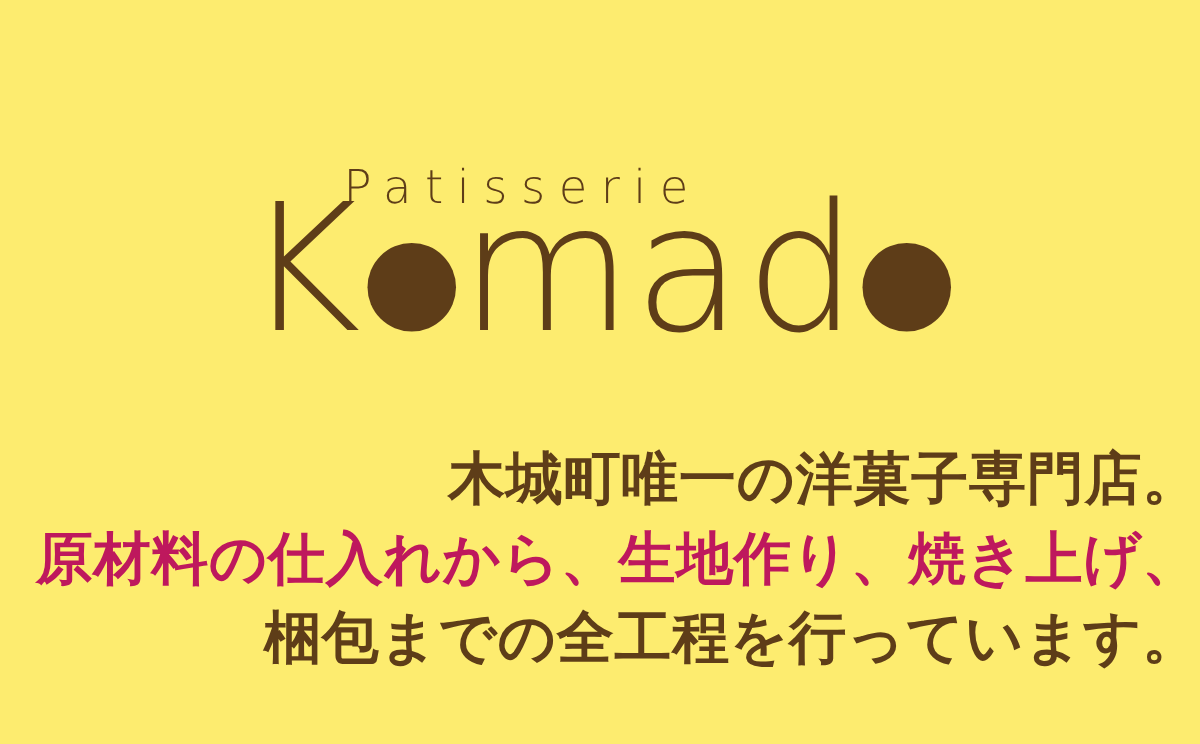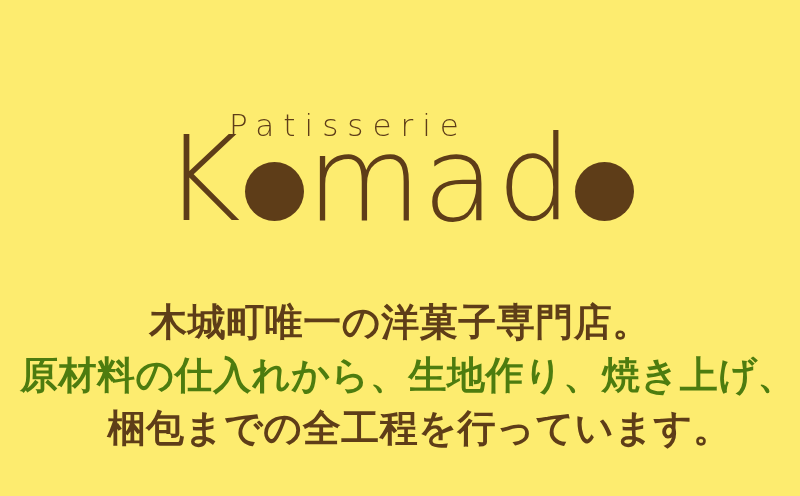--- a/index.html
+++ b/index.html
@@ -90,26 +90,27 @@
     position: absolute;
     left: 0;
     top: 296px;
     width: 800px;
     text-align: center;
   }
 
   .tagline-line {
     display: block;
     color: #5e3d18;
-    font-family: Liberation Sans, sans-serif;
+    font-family: Liberation Mono, monospace;
     font-weight: 700;
     font-size: 38px;
     line-height: 53px;
     letter-spacing: 0.5px;
     white-space: nowrap;
+    text-align: right;
   }
 </style>
 </head>
 <body>
 
 <div id="banner" style="background: rgb(253, 236, 111);">
 
   <div id="logo-block">
 
     <div id="patisserie-text" style="color: rgb(94, 61, 24);">Patisserie</div>
@@ -119,17 +120,17 @@
       <span class="km-dot" style="background: rgb(94, 61, 24);"></span>
       <span class="km-letter km-ma" style="color: rgb(94, 61, 24);">ma</span>
       <span class="km-letter km-d" style="color: rgb(94, 61, 24);">d</span>
       <span class="km-dot" style="background: rgb(94, 61, 24);"></span>
     </div>
 
   </div>
 
   <div id="tagline-block">
     <span class="tagline-line" style="color: rgb(94, 61, 24);">木城町唯一の洋菓子専門店。</span>
-    <span class="tagline-line" style="color: #4d7c0f; padding-left: 16px;">原材料の仕入れから、生地作り、焼き上げ、</span>
+    <span class="tagline-line" style="color: #be185d; padding-left: 16px;">原材料の仕入れから、生地作り、焼き上げ、</span>
     <span class="tagline-line" style="color: rgb(94, 61, 24); margin-left: 39px;">梱包までの全工程を行っています。</span>
   </div>
 
 </div>
 
 </body></html>

